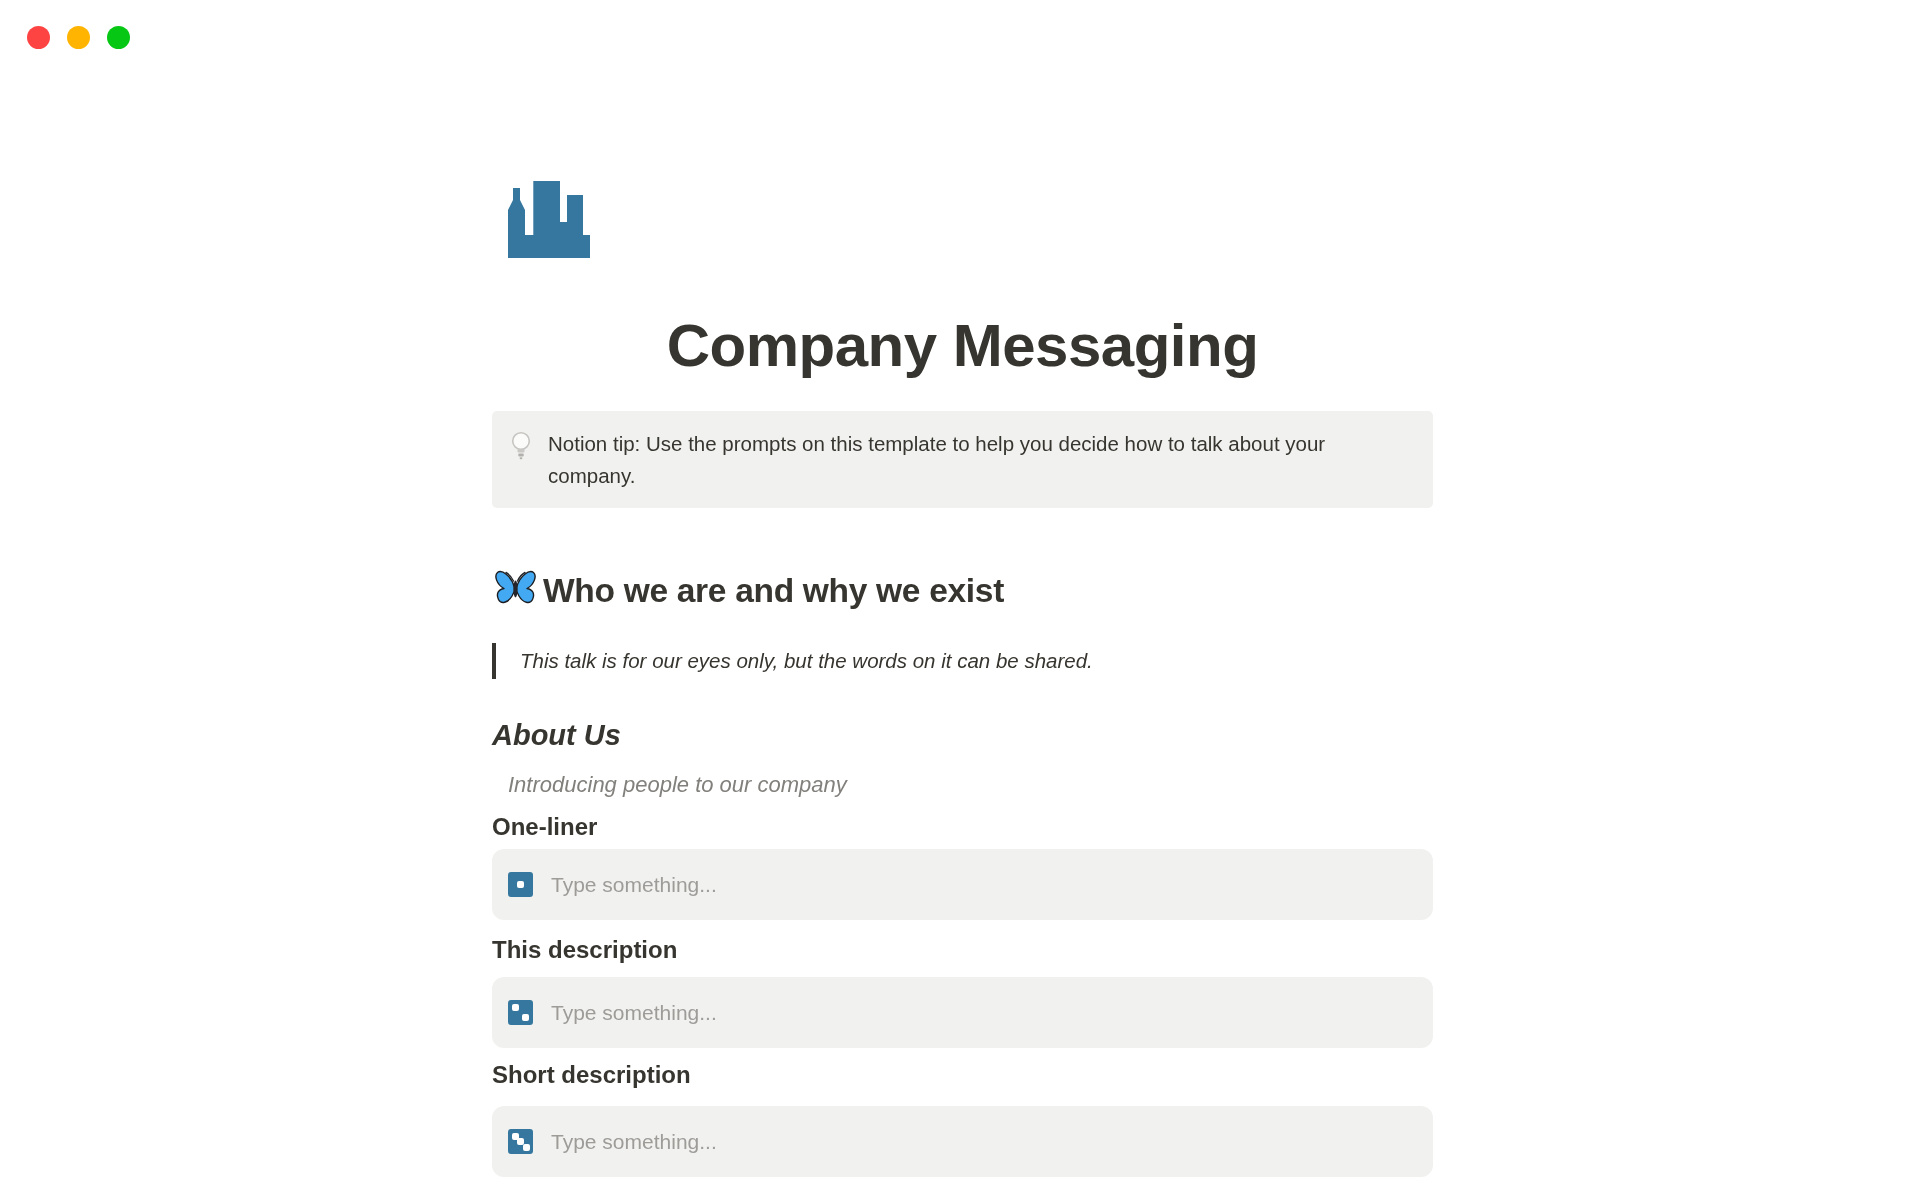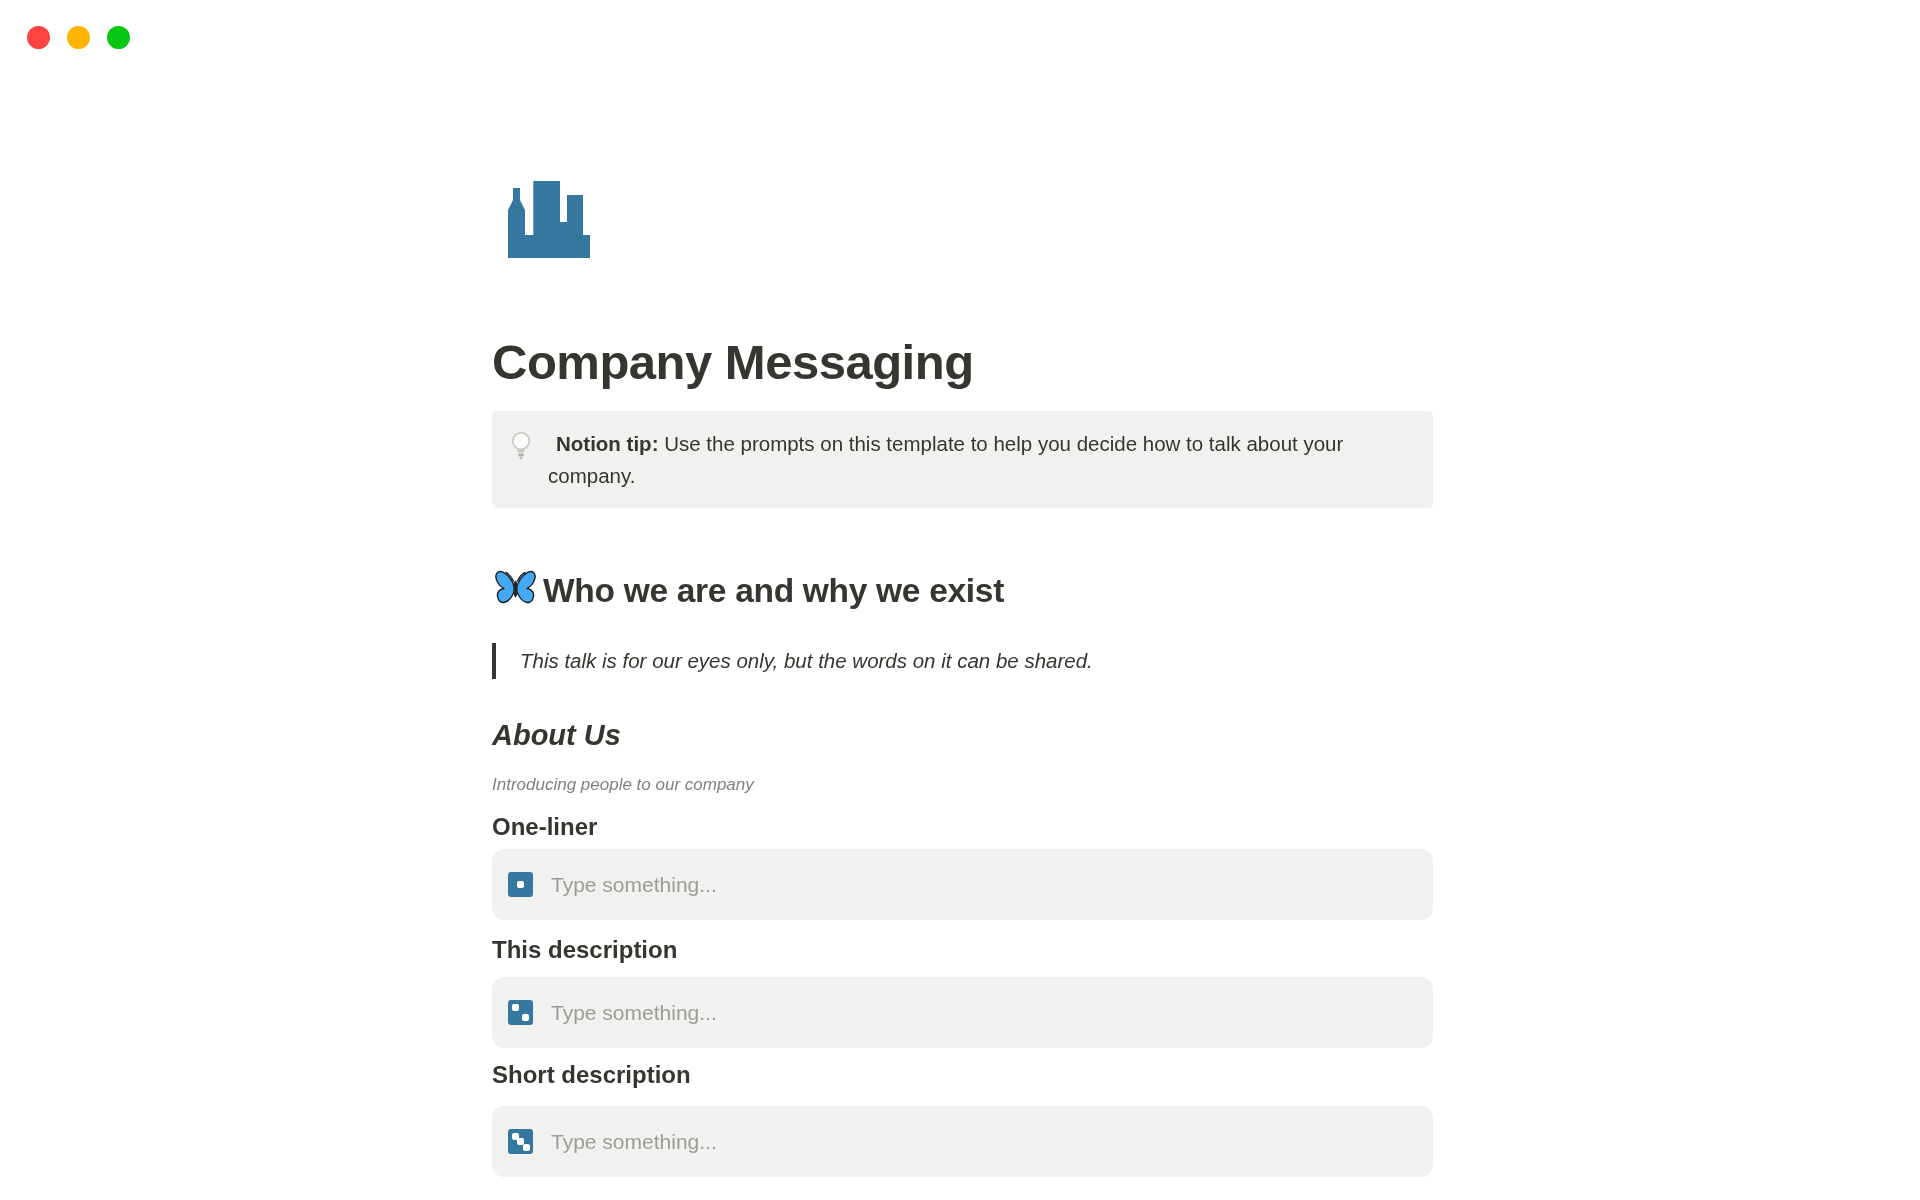--- a/index.html
+++ b/index.html
@@ -18,45 +18,45 @@
   .traffic .dot{width:23px;height:23px;border-radius:50%;}
   .dot-close{background:var(--light_red);}
   .dot-min{background:var(--light_yellow);}
   .dot-zoom{background:var(--light_green);}
 
   .content{position:absolute;left:492px;top:0;width:941px;height:1200px;}
 
   .page-icon{position:absolute;left:15px;top:181px;width:83px;height:77px;cursor:pointer;}
 
   .page-title{
-    position:absolute;left:0;top:332px;width:941px;
-    font-size:49px;line-height:60px;font-weight:700;letter-spacing:-0.5px;
+    position:absolute;left:0;top:316px;width:941px;
+    font-size:60px;line-height:60px;font-weight:700;letter-spacing:-0.5px;text-align:center;
   }
 
   .callout{
     position:absolute;left:0;top:411px;width:941px;height:97px;
     background:var(--block_bg);border-radius:5px;
     display:flex;align-items:flex-start;gap:16px;padding:17px 20px 0 18px;
   }
   .callout-icon{flex:0 0 auto;margin-top:3px;}
   .callout-text{font-size:20.5px;line-height:32px;color:var(--text);}
-  .callout-text b{font-weight:700;margin-left:8px;}
+  .callout-text b{font-weight:400;}
 
   .h1-block{position:absolute;left:0;top:569px;display:flex;align-items:center;gap:7px;}
   .h1-emoji{flex:0 0 auto;margin-left:3px;}
   .h1-text{font-size:33.5px;font-weight:700;letter-spacing:-0.3px;line-height:44px;}
 
   .quote{
     position:absolute;left:0;top:643px;max-width:941px;
     border-left:4px solid var(--quote_bar);
     padding:2px 0 2px 24px;font-style:italic;font-size:20.5px;line-height:32px;
   }
 
   .h2-text{position:absolute;left:0;top:716px;font-size:29px;font-weight:700;line-height:38px;font-style:italic;}
-  .caption{position:absolute;left:0;top:770px;font-style:italic;font-size:17px;line-height:30px;color:var(--muted_text);}
+  .caption{position:absolute;left:16px;top:770px;font-style:italic;font-size:22px;line-height:30px;color:var(--muted_text);}
 
   .field-group{position:absolute;left:0;width:941px;}
   .fg1{top:812px;}
   .fg2{top:935px;}
   .fg3{top:1060px;}
   .field-label{font-size:24px;font-weight:700;line-height:30px;}
   .field-box{
     margin-top:7px;height:71px;width:941px;background:var(--block_bg);border-radius:12px;
     display:flex;align-items:center;gap:18px;padding-left:16px;cursor:pointer;
   }

